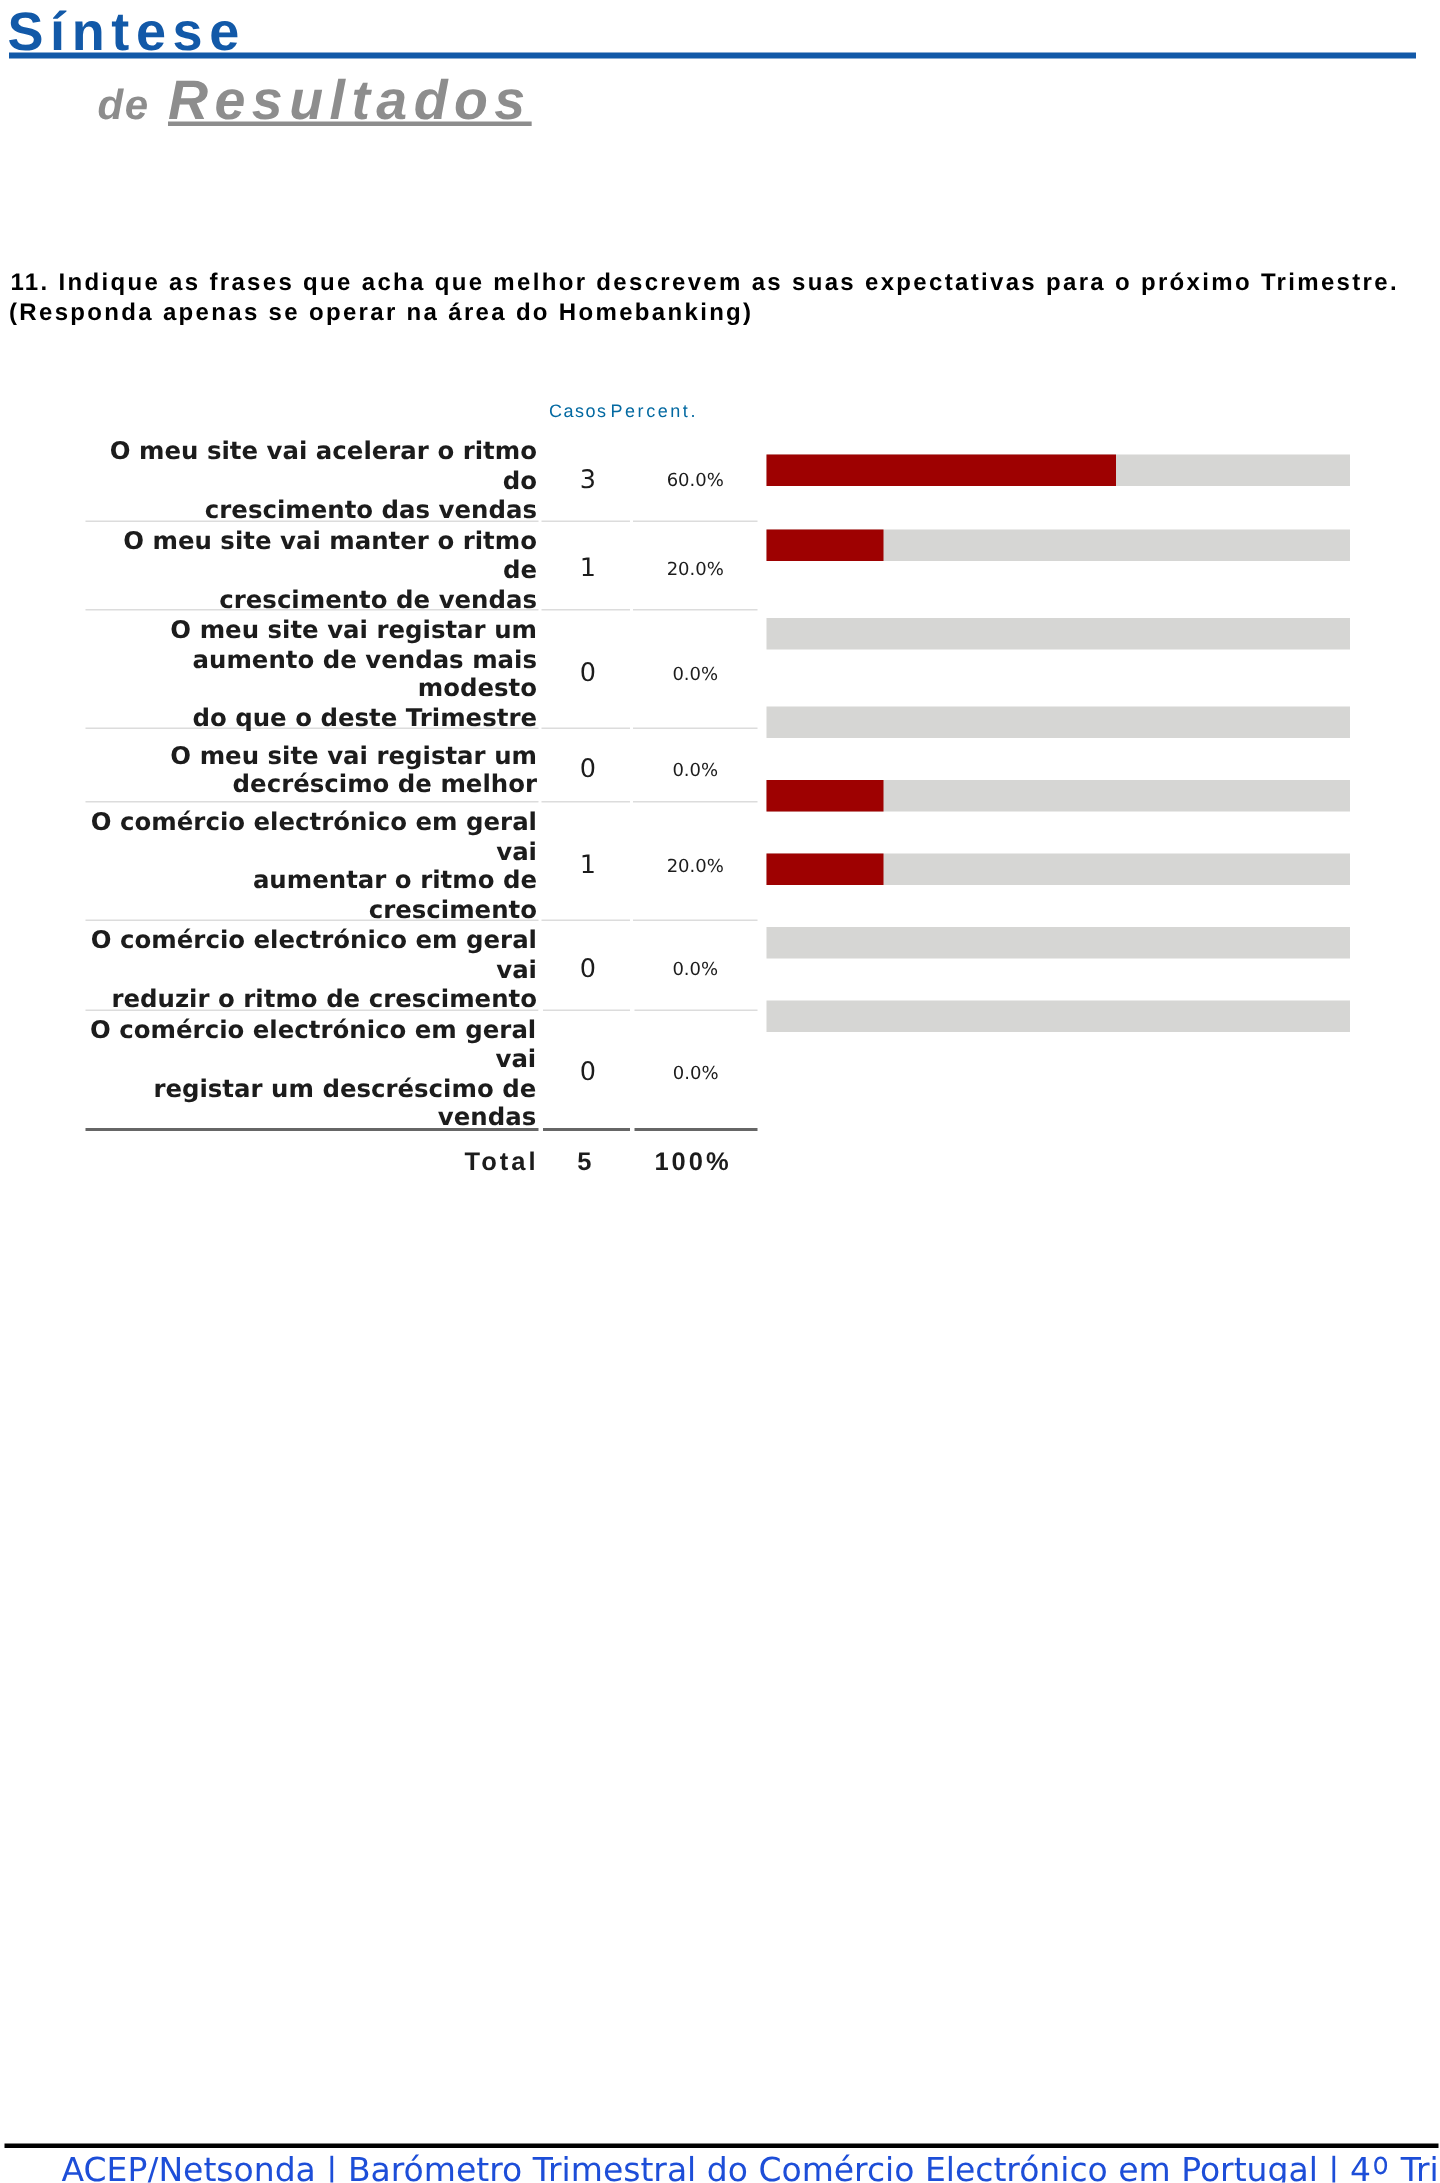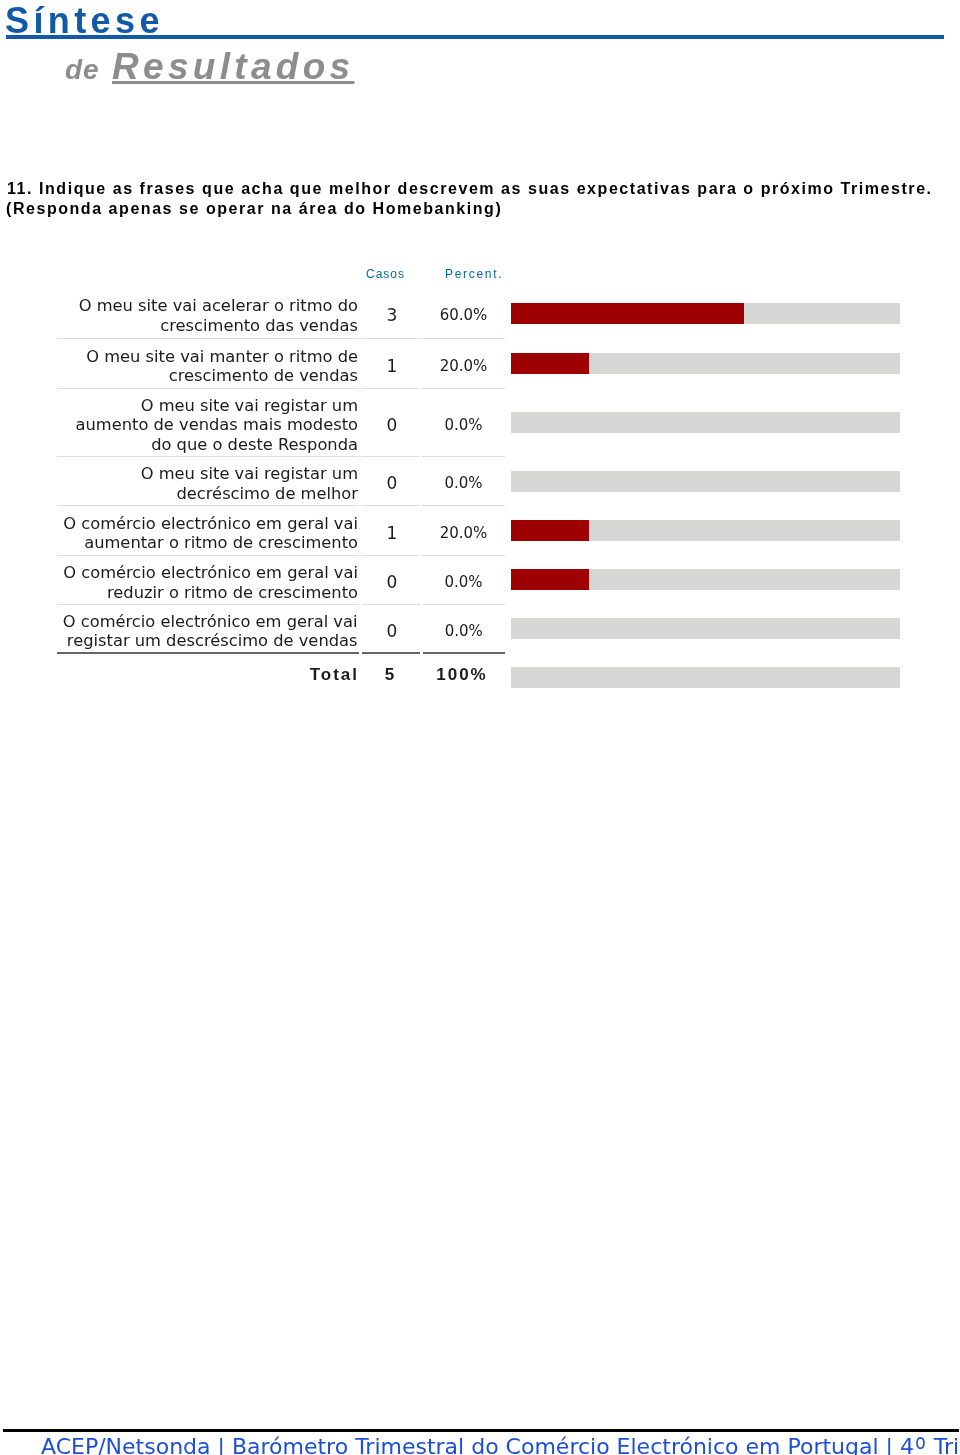--- a/index.html
+++ b/index.html
@@ -28,31 +28,31 @@
        line-height:16px; white-space:nowrap; }
   .q1 { top:181px; }
   .q2 { top:201px; left:6px; }
 
   
   .tbl { position:absolute; left:57px; top:264px; width:448px; }
   .colhdr { position:absolute; font-family:"Liberation Sans", sans-serif;
     font-weight:normal; font-size:12px; letter-spacing:1.7px; color:#0369a1; white-space:nowrap;
     line-height:16px; }
   .colhdr.c1 { left:309px; top:2px; letter-spacing:1.0px; }
-  .colhdr.c2 { left:388px; top:2px; }
+  .colhdr.c2 { left:350px; top:2px; }
 
   table.data { border-collapse:collapse; width:448px; margin-top:24px;
     table-layout:fixed; box-sizing:border-box; }
   table.data td { box-sizing:border-box; }
   table.data td { padding:0; vertical-align:middle; font-size:16.3px; color:#1c1c1c; }
   table.data td.cases, table.data td.pct { padding-top:5px; }
-  table.data td.label { text-align:right; width:303px; padding-right:1px; line-height:19.5px; }
+  table.data td.label { text-align:right; width:303px; padding-right:1px; line-height:19.5px;font-weight:bold; }
   td.label > div { position:relative; top:3px; }
   table.data td.cases { text-align:center; width:61px; font-size:17px; padding-left:3px; }
-  table.data td.pct   { text-align:center; width:84px; font-size:15px; }
+  table.data td.pct   { text-align:center; width:84px; font-size:12px; }
   table.data tr > td { border-bottom:1px solid #dcdcdc; }
   table.data tr > td.cases { border-left:2px solid #ffffff; border-right:2px solid #ffffff; }
   table.data tr.last > td.cases { border-left:3px solid #ffffff; border-right:3px solid #ffffff; }
   table.data tr.h50 { height:50px; }
   table.data tr.h49 { height:49px; }
   table.data tr.h48 { height:48px; }
   table.data tr.r3 { height:68px; }
   table.data tr.last > td { border-bottom:2px solid #666666; }
   table.data tr.total { height:34px; }
   table.data tr.total > td { border-bottom:none; }
@@ -107,21 +107,21 @@
               <div>O meu site vai manter o ritmo de</div>
               <div>crescimento de vendas</div>
             </td>
             <td class="cases">1</td>
             <td class="pct">20.0%</td>
           </tr>
           <tr class="r3">
             <td class="label">
               <div>O meu site vai registar um</div>
               <div>aumento de vendas mais modesto</div>
-              <div>do que o deste Responda</div>
+              <div>do que o deste Trimestre</div>
             </td>
             <td class="cases">0</td>
             <td class="pct">0.0%</td>
           </tr>
           <tr class="h49">
             <td class="label">
               <div>O meu site vai registar um</div>
               <div>decréscimo de melhor</div>
             </td>
             <td class="cases">0</td>

